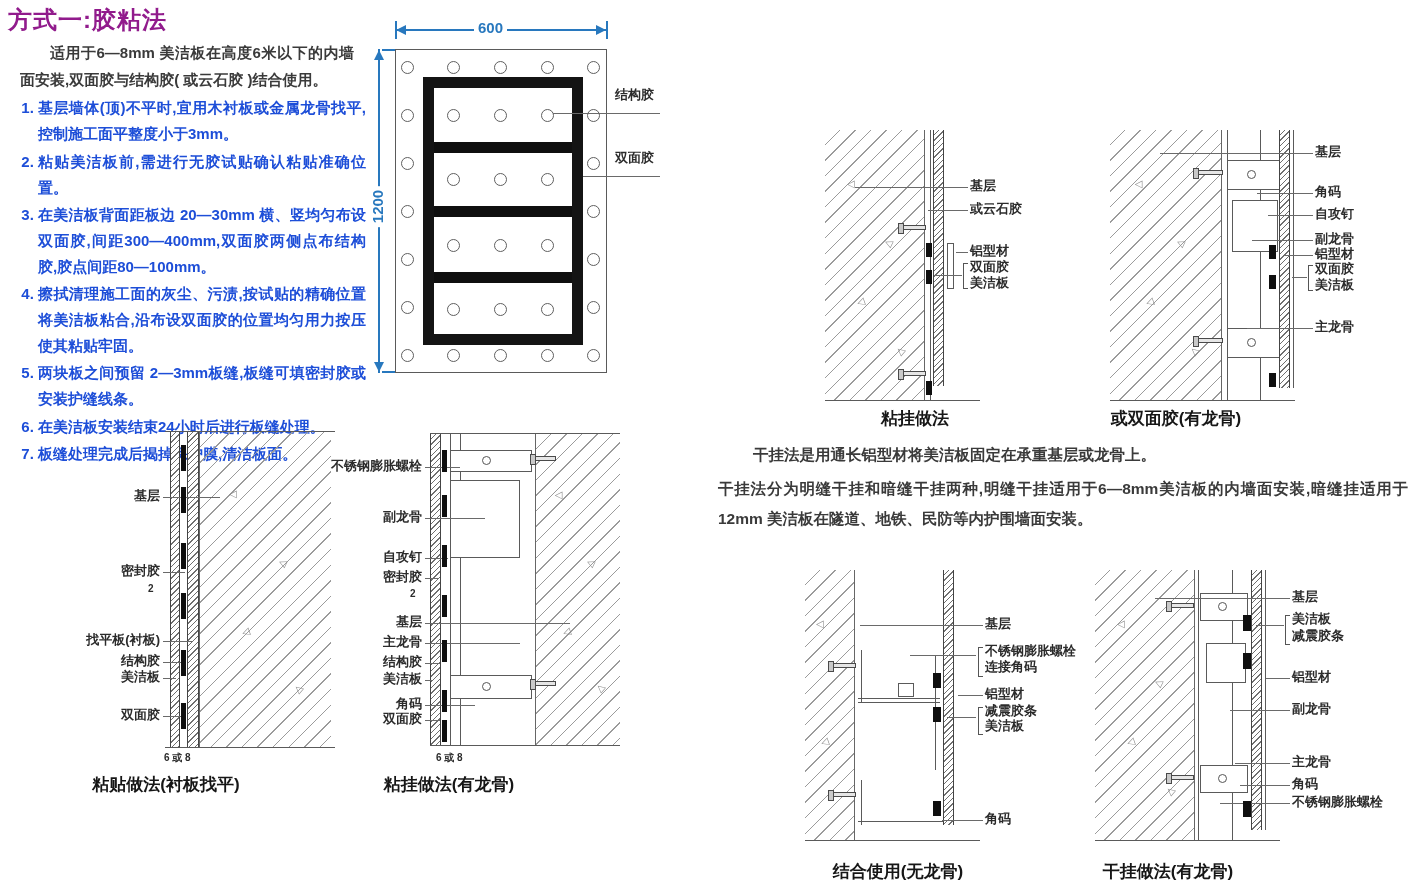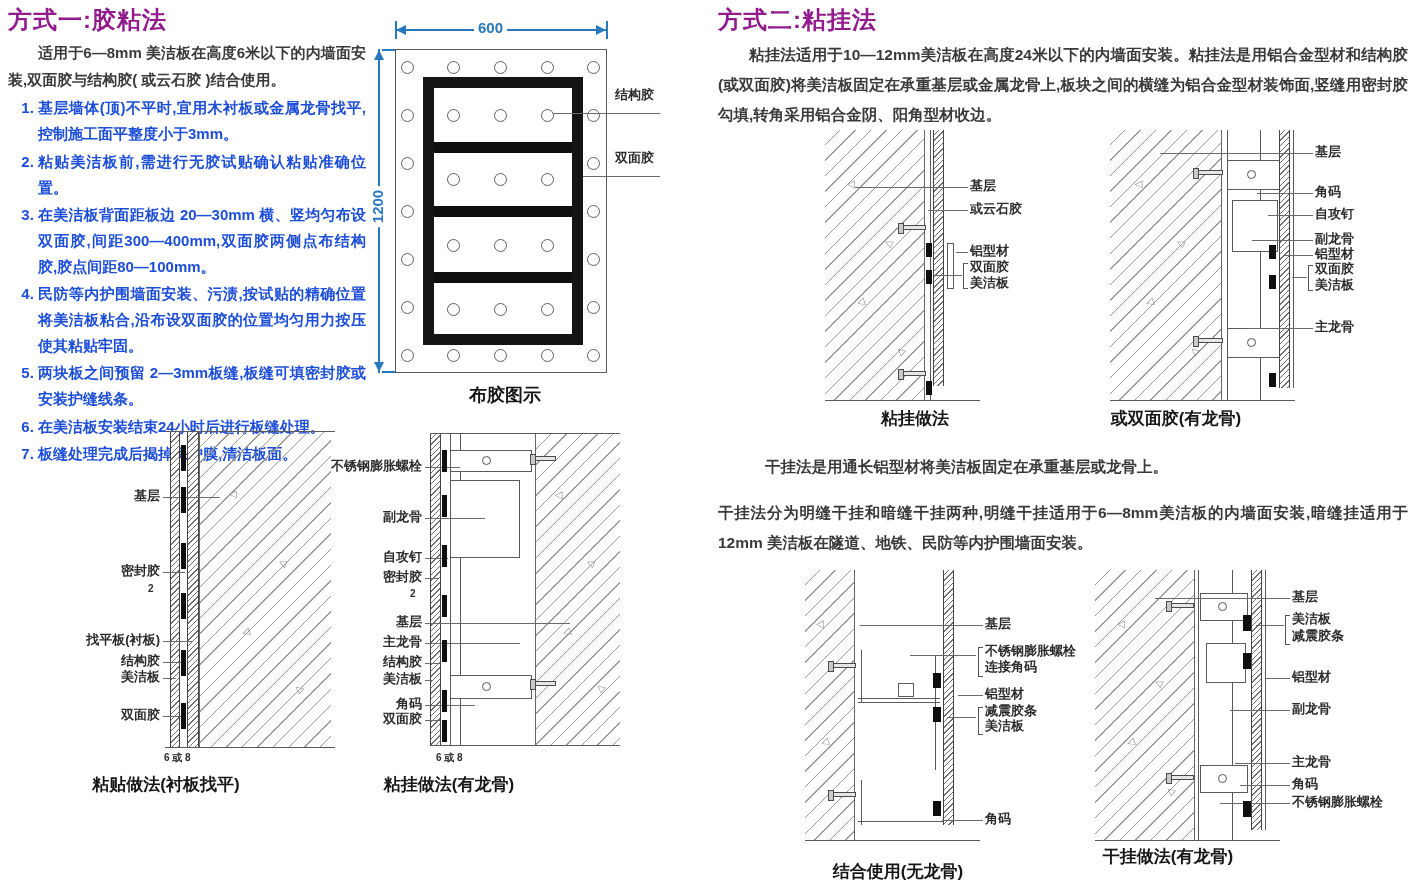--- a/index.html
+++ b/index.html
@@ -1,20 +1,20 @@
 <!DOCTYPE html>
 <html><head>
 <meta charset="utf-8">
 <style>
   html,body{margin:0;padding:0;background:#fff;}
   #page{position:relative;width:1409px;height:890px;background:#fff;overflow:hidden;
         font-family:"Liberation Sans",sans-serif;color:#333;}
   h1.sec{position:static;margin:0 0 4px 0;font-size:24px;font-weight:800;color:#911b8c;letter-spacing:1px;}
   section{position:absolute;}
-  p.body{margin:2px 0;font-size:15px;line-height:1.78;font-weight:600;color:#3a3a3a;text-align:justify;}
+  p.body{margin:2px 12px;font-size:15px;line-height:1.78;font-weight:600;color:#3a3a3a;text-align:justify;}
   p.ind{text-indent:2em;}
   ol.steps{margin:2px 0 0 0;padding-left:30px;}
   ol.steps li{font-size:15px;line-height:1.74;font-weight:600;color:#1d4ed8;text-align:justify;margin-bottom:1px;}
   ol.steps li::marker{font-weight:700;}
   #sec2 p.body, #sec3 p.body{font-size:15.5px;line-height:1.95;}
   .diag{position:absolute;}
   .hl{position:absolute;height:1px;background:#5a5a5a;}
   .vl{position:absolute;width:1px;background:#5a5a5a;}
   .ld{position:absolute;height:1px;background:#6a6a6a;}
   .blk{position:absolute;background:#0f0f0f;}
@@ -50,21 +50,21 @@
 
 <div id="page">
 
   <section id="col-left" style="left:8px;top:4px;width:358px;">
     <h1 class="sec">方式一:胶粘法</h1>
     <p class="body ind">适用于6—8mm 美洁板在高度6米以下的内墙面安装,双面胶与结构胶( 或云石胶 )结合使用。</p>
     <ol class="steps">
       <li>基层墙体(顶)不平时,宜用木衬板或金属龙骨找平,控制施工面平整度小于3mm。</li>
       <li>粘贴美洁板前,需进行无胶试贴确认粘贴准确位置。</li>
       <li>在美洁板背面距板边 20—30mm 横、竖均匀布设双面胶,间距300—400mm,双面胶两侧点布结构胶,胶点间距80—100mm。</li>
-      <li>民防等内护围墙面安装、污渍,按试贴的精确位置将美洁板粘合,沿布设双面胶的位置均匀用力按压使其粘贴牢固。</li>
+      <li>擦拭清理施工面的灰尘、污渍,按试贴的精确位置将美洁板粘合,沿布设双面胶的位置均匀用力按压使其粘贴牢固。</li>
       <li>两块板之间预留 2—3mm板缝,板缝可填密封胶或安装护缝线条。</li>
       <li>在美洁板安装结束24小时后进行板缝处理。</li>
       <li>板缝处理完成后揭掉保护膜,清洁板面。</li>
     </ol>
   </section>
 
   <div class="diag" id="gd" style="left:370px;top:8px;width:335px;height:400px;">
     <div class="vl" style="left:25px;top:13px;height:18px;background:#2878be;width:2px;"></div>
     <div class="vl" style="left:236px;top:13px;height:18px;background:#2878be;width:2px;"></div>
     <div class="bl" style="left:25px;top:21px;width:212px;"></div>
@@ -117,27 +117,22 @@
         <div class="cir" style="left: 170.5px; top: 164.5px;"></div>
         <div class="cir" style="left: 170.5px; top: 230.5px;"></div>
         <div class="cir" style="left: 170.5px; top: 294.5px;"></div>
       </div>
 
     <div class="ld" style="left:183px;top:105px;width:107px;"></div>
     <div class="lbl" style="left:245px;top:80px;">结构胶</div>
     <div class="ld" style="left:213px;top:168px;width:77px;"></div>
     <div class="lbl" style="left:245px;top:143px;">双面胶</div>
 
-    <div class="cap" style="left:29px;top:375px;width:212px;font-size:18px;">布胶图示</div>
   </div>
 
-  <section id="sec2" style="left:718px;top:4px;width:690px;">
-    <h1 class="sec">方式二:粘挂法</h1>
-    <p class="body ind">粘挂法适用于10—12mm美洁板在高度24米以下的内墙面安装。粘挂法是用铝合金型材和结构胶(或双面胶)将美洁板固定在承重基层或金属龙骨上,板块之间的横缝为铝合金型材装饰面,竖缝用密封胶勾填,转角采用铝合金阴、阳角型材收边。</p>
-  </section>
 
   <div class="diag" id="dgC" style="left:800px;top:115px;width:300px;height:320px;">
     <div class="wall wr" style="left:25px;top:15px;width:100px;height:270px;">
         <span class="tri" style="left: 22px; top: 48.6px; transform: rotate(0deg);">◁</span>
         <span class="tri" style="left: 60px; top: 108px; transform: rotate(25deg);">◁</span>
         <span class="tri" style="left: 32px; top: 167.4px; transform: rotate(-20deg);">◁</span>
         <span class="tri" style="left: 72px; top: 216px; transform: rotate(40deg);">◁</span>
       </div>
     <div class="hl" style="left:25px;top:285px;width:155px;"></div>
     <div class="vl" style="left:130px;top:15px;height:270px;"></div>
@@ -196,21 +191,21 @@
     <div class="lbl" style="left:215px;top:163px;">美洁板</div>
     <div class="lbl" style="left:215px;top:205px;">主龙骨</div>
     <div class="ld" style="left:147px;top:213px;width:66px;"></div>
     <div class="cap" style="left:-24px;top:292px;width:200px;">或双面胶(有龙骨)</div>
   <div class="blk" style="left: 169px; top: 130px; width: 7px; height: 14px;"></div>
       <div class="blk" style="left: 169px; top: 160px; width: 7px; height: 14px;"></div>
       <div class="blk" style="left: 169px; top: 258px; width: 7px; height: 14px;"></div>
     </div>
 
   <section id="sec3" style="left:718px;top:436px;width:690px;">
-    <p class="body ind" style="margin:16px;">干挂法是用通长铝型材将美洁板固定在承重基层或龙骨上。</p>
+    <p class="body ind" style="margin:4px;">干挂法是用通长铝型材将美洁板固定在承重基层或龙骨上。</p>
     <p class="body" style="margin:0;">干挂法分为明缝干挂和暗缝干挂两种,明缝干挂适用于6—8mm美洁板的内墙面安装,暗缝挂适用于12mm 美洁板在隧道、地铁、民防等内护围墙面安装。</p>
   </section>
 
   <div class="diag" id="dgA" style="left:60px;top:425px;width:280px;height:380px;">
     <div class="hl" style="left:105px;top:6px;width:170px;"></div>
     <div class="hl" style="left:105px;top:322px;width:170px;"></div>
     <div class="panelhatch" style="left:110px;top:7px;width:10px;height:315px;"></div>
     <div class="panelhatch" style="left:127px;top:7px;width:12px;height:315px;"></div>
     <div class="wall wl" style="left:139px;top:7px;width:132px;height:315px;">
         <span class="tri" style="left: 29.04px; top: 56.7px; transform: rotate(0deg);">◁</span>
@@ -356,19 +351,19 @@
     <div class="lbl" style="left:212px;top:115px;">铝型材</div>
     <div class="ld" style="left:186px;top:123px;width:24px;"></div>
     <div class="lbl" style="left:212px;top:147px;">副龙骨</div>
     <div class="ld" style="left:150px;top:155px;width:60px;"></div>
     <div class="lbl" style="left:212px;top:200px;">主龙骨</div>
     <div class="ld" style="left:155px;top:208px;width:55px;"></div>
     <div class="lbl" style="left:212px;top:222px;">角码</div>
     <div class="ld" style="left:160px;top:230px;width:50px;"></div>
     <div class="lbl" style="left:212px;top:240px;">不锈钢膨胀螺栓</div>
     <div class="ld" style="left:140px;top:248px;width:70px;"></div>
-    <div class="cap" style="left:-12px;top:290px;width:200px;">干挂做法(有龙骨)</div>
+    <div class="cap" style="left:-12px;top:305px;width:200px;">干挂做法(有龙骨)</div>
   <div class="blk" style="left: 163px; top: 60px; width: 8px; height: 16px;"></div>
       <div class="blk" style="left: 163px; top: 98px; width: 8px; height: 16px;"></div>
       <div class="blk" style="left: 163px; top: 246px; width: 8px; height: 16px;"></div>
     </div>
 
 </div>
 
 </body></html>

